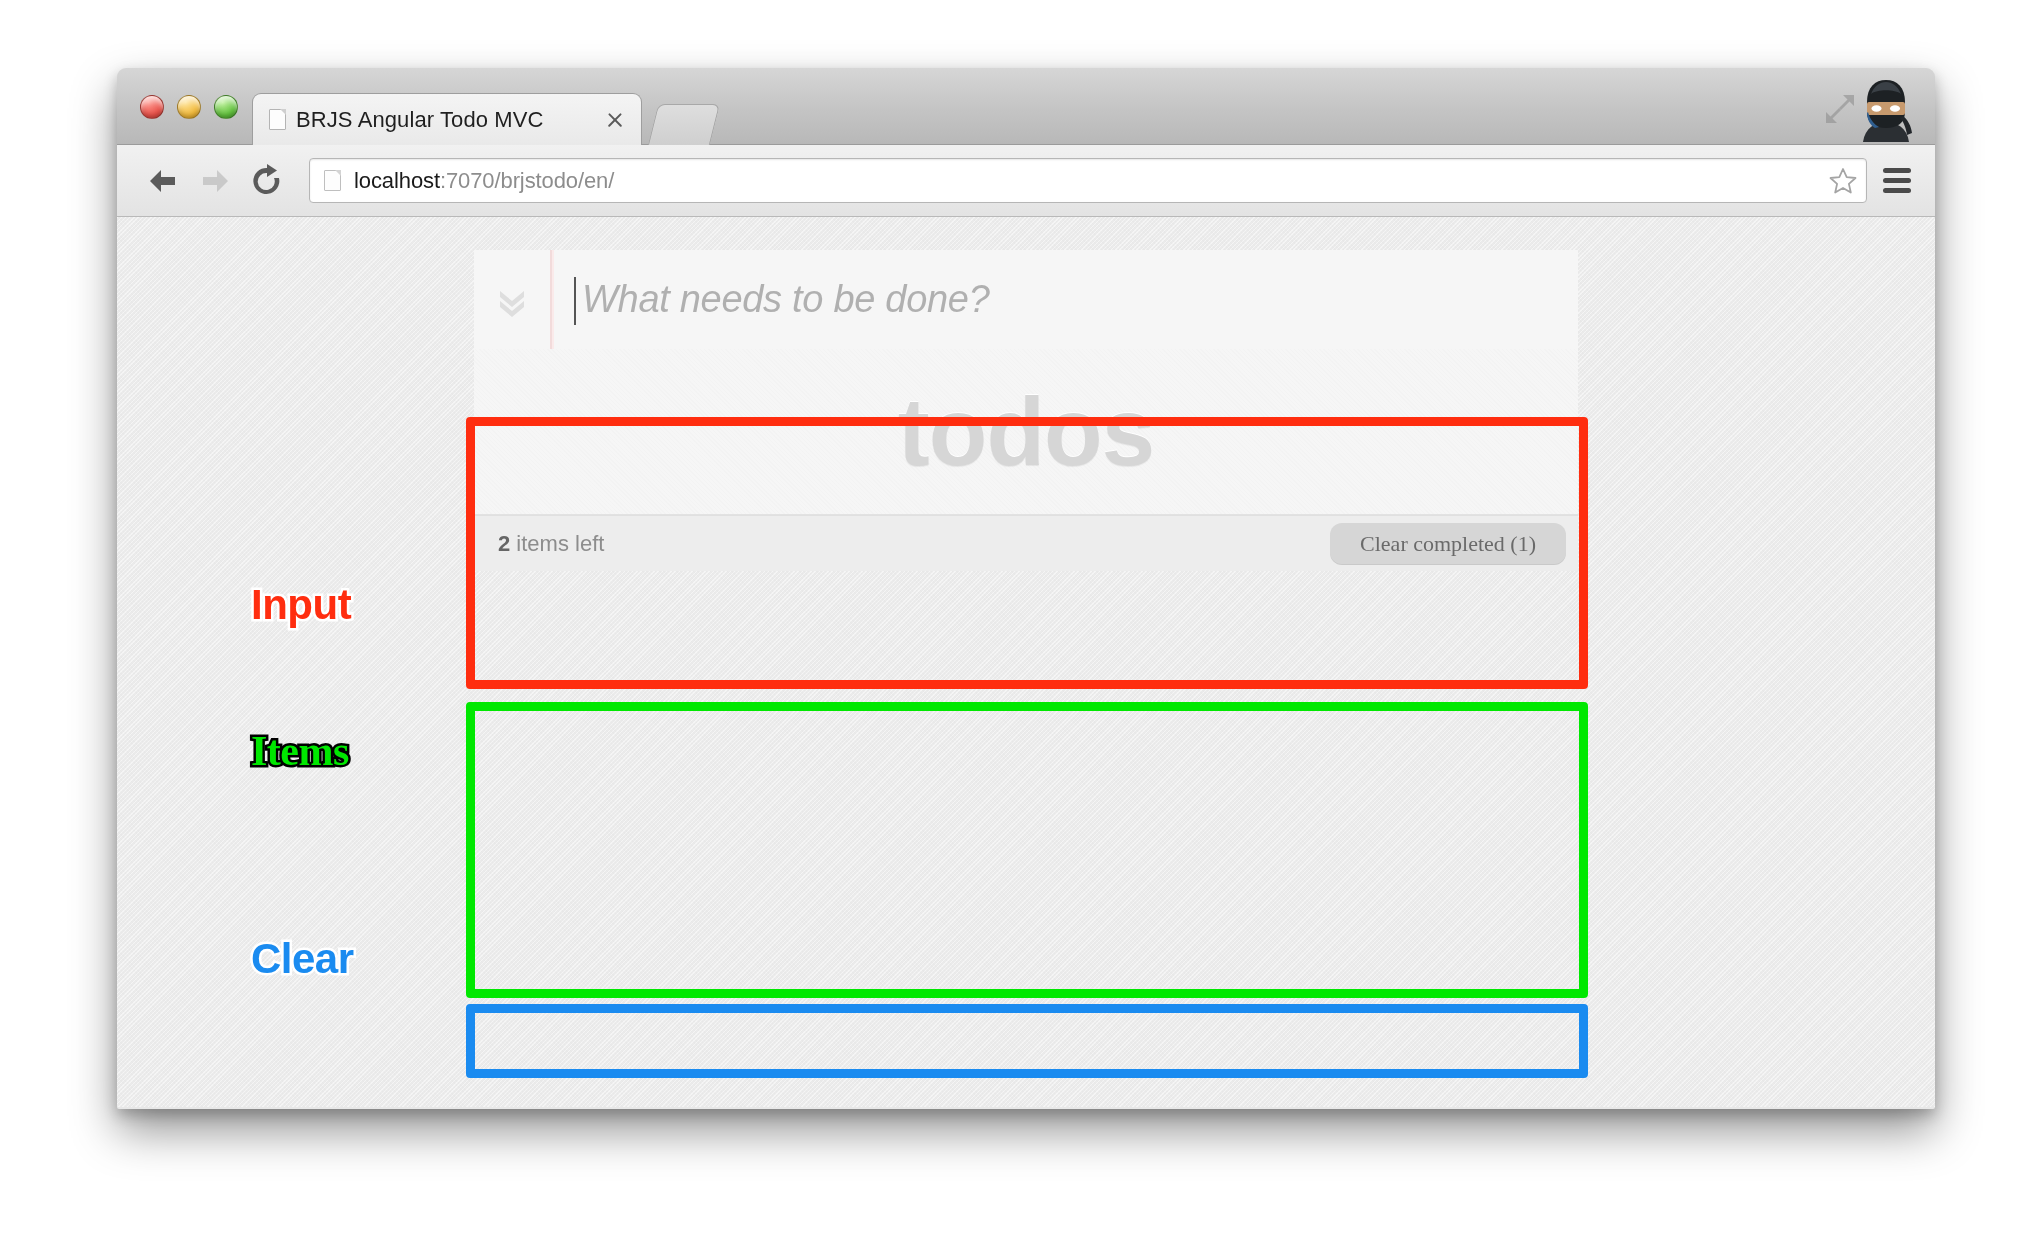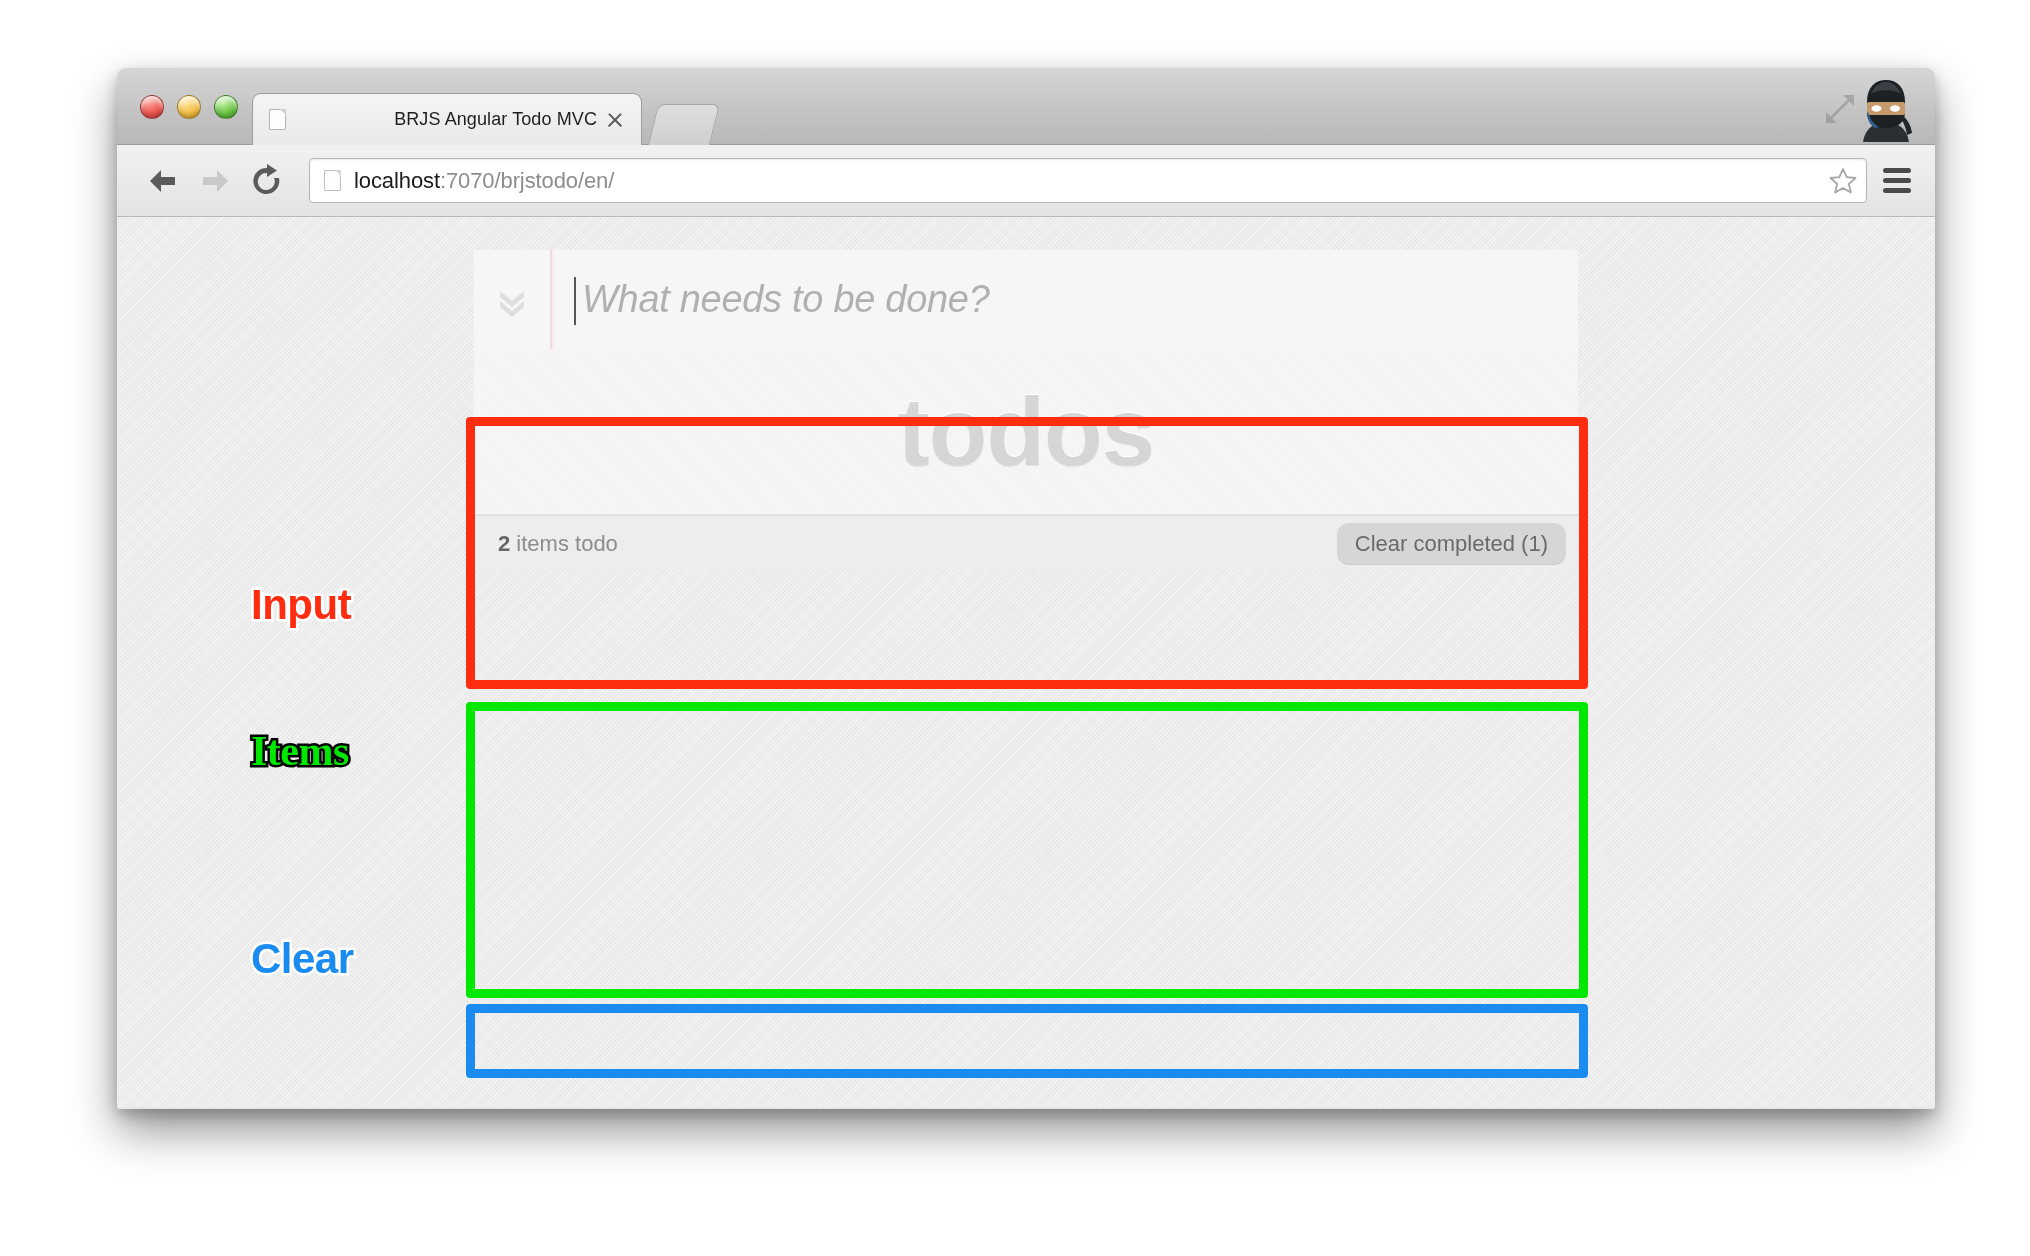--- a/index.html
+++ b/index.html
@@ -94,26 +94,25 @@
   .tab-favicon::after {
     content: "";
     position: absolute;
     right: -1px; top: -1px;
     border-width: 0 6px 6px 0;
     border-style: solid;
     border-color: transparent #cfcfcf transparent transparent;
   }
   .tab-title {
     flex: 1 1 auto;
-    font-size: 18px;
+    font-size: 22px;
     color: #1f1f1f;
     white-space: nowrap;
     overflow: hidden;
     letter-spacing: 0.1px;
-    text-align: right;
   }
   .tab-close {
     flex: 0 0 auto;
     width: 24px; height: 24px;
     position: relative;
     margin-left: 6px;
   }
   .tab-close::before, .tab-close::after {
     content: "";
     position: absolute;
@@ -363,22 +362,22 @@
     color: #8d8d8d;
     flex: 1 1 auto;
   }
   #todo-count strong { color: #666; font-weight: bold; }
   #clear-completed {
     font-size: 22px;
     color: #6a6a6a;
     background: #d6d6d6;
     border: none;
     border-radius: 12px;
-    padding: 8px 18px;
-    font-family: Liberation Sans, sans-serif;
+    padding: 8px 30px;
+    font-family: Liberation Serif, serif;
     box-shadow: inset 0 -1px 0 rgba(0,0,0,0.06);
     cursor: pointer;
   }
 
   
   .anno-box {
     position: absolute;
     pointer-events: none;
     z-index: 30;
   }
@@ -535,21 +534,21 @@
             <span id="new-todo-placeholder">What needs to be done?</span>
           </div>
         </div>
 
         <div id="todo-title-panel">
           <h1 id="todo-title">todos</h1>
         </div>
 
 
         <div id="todo-footer">
-          <div id="todo-count"><strong>2</strong><span> items todo</span></div>
+          <div id="todo-count"><strong>2</strong><span> items left</span></div>
           <button id="clear-completed">Clear completed (1)</button>
         </div>
 
       </section>
 
       <div class="anno-box" id="anno-input-box"></div>
       <div class="anno-box" id="anno-items-box"></div>
       <div class="anno-box" id="anno-filter-box"></div>
 
       <div class="anno-label" id="anno-label-input">Input</div>

